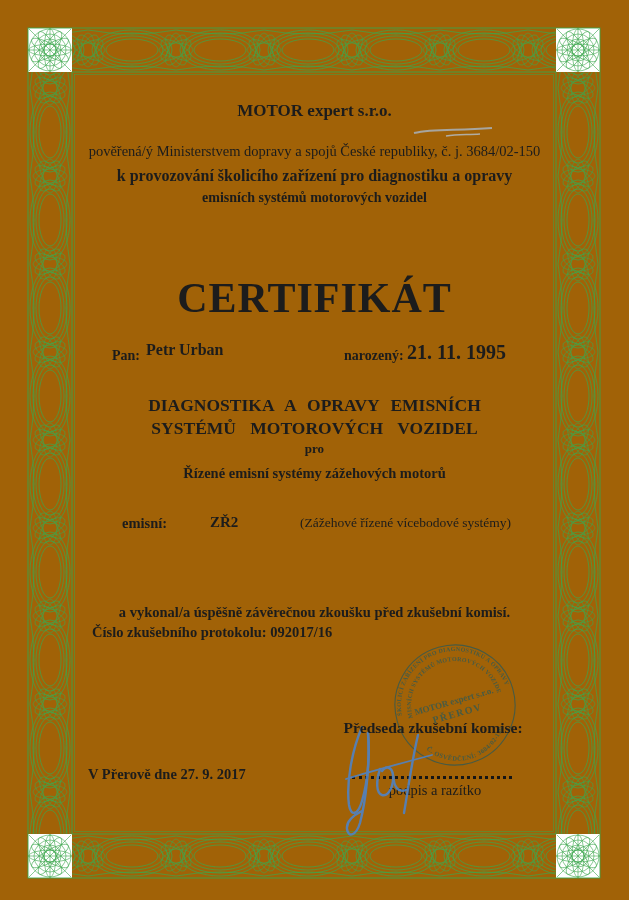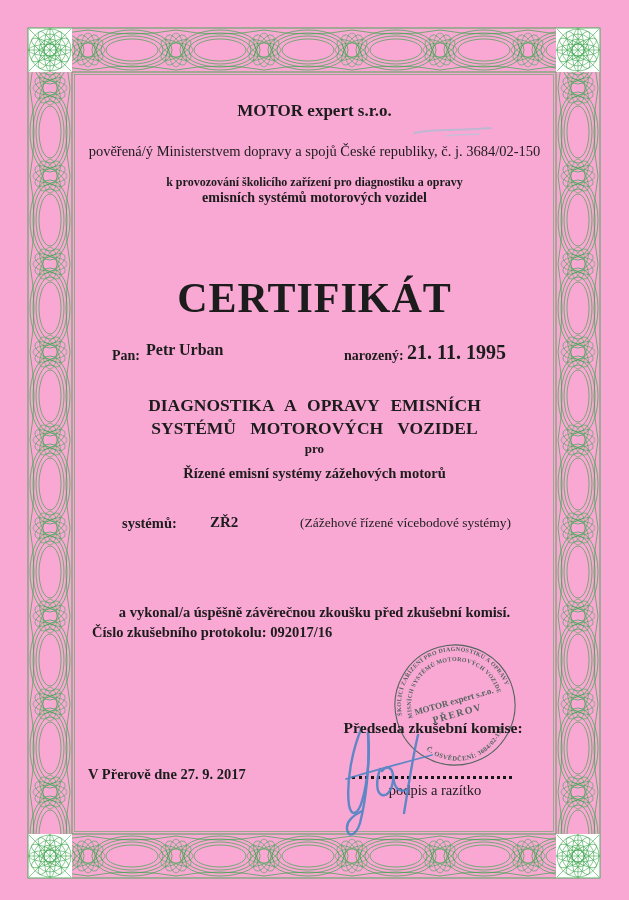--- a/index.html
+++ b/index.html
@@ -1,23 +1,23 @@
 <!DOCTYPE html>
 <html><head>
 <meta charset="utf-8">
 <style>
   html,body{margin:0;padding:0;background:#ffffff;}
-  .page{position:relative;width:629px;height:900px;background:#f9a8d4;overflow:hidden;
+  .page{position:relative;width:629px;height:900px;background:#a16207;overflow:hidden;
         font-family:"Liberation Serif","DejaVu Serif",serif;color:#1c1c1c;}
   svg.border{position:absolute;left:0;top:0;}
   .abs{position:absolute;}
   .ctr{left:72px;width:485px;text-align:center;}
   .issuer{top:101px;font-size:17px;font-weight:bold;}
   .auth1{top:143px;font-size:14.5px;}
-  .auth2{top:167px;font-size:12px;font-weight:bold;margin-top:8px;}
+  .auth2{top:167px;font-size:16px;font-weight:bold;}
   .auth3{top:190px;font-size:14px;font-weight:bold;}
   .title{top:238px;font-size:42px;font-weight:bold;letter-spacing:1px;margin-top:36px;}
   .holder-label{left:112px;top:348px;font-size:14px;font-weight:bold;}
   .holder-name{left:146px;top:341px;font-size:16px;font-weight:bold;}
   .born-label{left:344px;top:348px;font-size:14px;font-weight:bold;}
   .born-date{left:407px;top:341px;font-size:20px;font-weight:bold;}
   .subj1{top:395px;font-size:17.5px;font-weight:bold;word-spacing:7px;}
   .subj2{top:418px;font-size:17.5px;font-weight:bold;word-spacing:10px;}
   .pro{top:441px;font-size:13px;font-weight:bold;}
   .spec{top:465px;font-size:14.5px;font-weight:bold;}
@@ -125,21 +125,21 @@
   <span class="abs holder-label">Pan:</span>
   <span class="abs holder-name">Petr Urban</span>
   <span class="abs born-label">narozený:</span>
   <span class="abs born-date">21. 11. 1995</span>
 
   <div class="abs ctr subj1">DIAGNOSTIKA  A  OPRAVY  EMISNÍCH</div>
   <div class="abs ctr subj2">SYSTÉMŮ  MOTOROVÝCH  VOZIDEL</div>
   <div class="abs ctr pro">pro</div>
   <div class="abs ctr spec">Řízené emisní systémy zážehových motorů</div>
 
-  <span class="abs grade-label">systémů:</span>
+  <span class="abs grade-label">emisní:</span>
   <span class="abs grade-value">ZŘ2</span>
   <span class="abs grade-note">(Zážehové řízené vícebodové systémy)</span>
 
   <div class="abs ctr statement">a vykonal/a úspěšně závěrečnou zkoušku před zkušební komisí.</div>
 
   <div class="abs protocol">Číslo zkušebního protokolu: 092017/16</div>
 
   <svg class="abs stamp" width="134" height="134" viewBox="-67 -67 134 134">
     <defs>
       <path id="arcO" d="M -54,0 A 54,54 0 0 1 54,0"></path>

